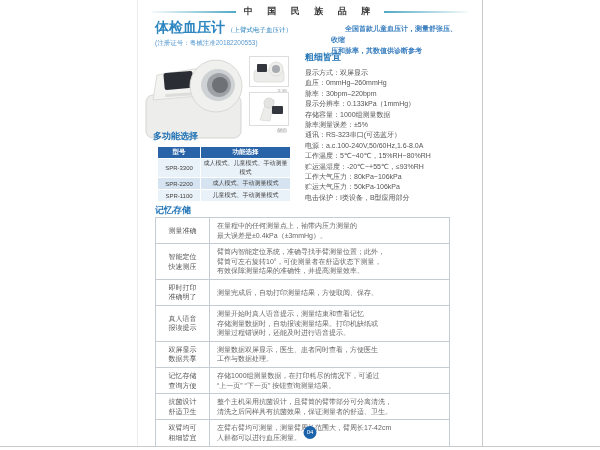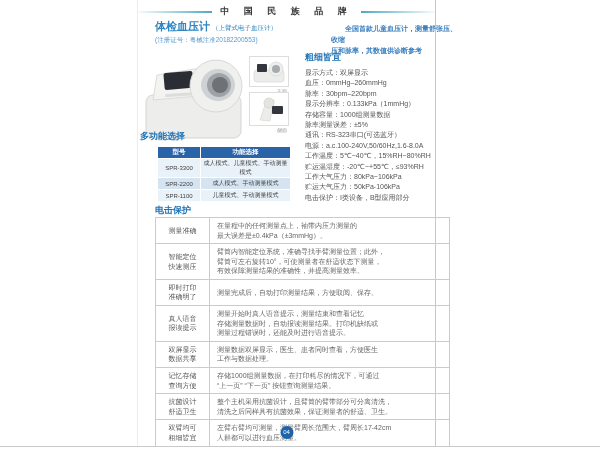--- a/index.html
+++ b/index.html
@@ -1,51 +1,51 @@
 <!DOCTYPE html>
 <html><head>
 <meta charset="utf-8">
 <style>
   * { margin:0; padding:0; box-sizing:border-box; }
   body { background:#fff; font-family:"Liberation Sans","DejaVu Sans",sans-serif; }
   .canvas { position:relative; width:600px; height:450px; background:#ffffff; overflow:hidden; }
-  .page { position:absolute; left:137px; top:0; width:299px; height:446px; background:#fff;
+  .page { position:absolute; left:137px; top:0; width:346px; height:446px; background:#fff;
           border-right:1px solid #c8c8c8; border-left:1px solid #ececec; }
   .bottom-rule { position:absolute; left:0; top:446px; width:600px; height:1px; background:#c9c9c9; }
 
   
   .brand-row { position:absolute; top:5px; left:0; right:0; display:flex; align-items:center; justify-content:center; gap:8px; }
   .brand { font-size:9px; letter-spacing:6px; color:#3a3a3a; font-weight:600; white-space:nowrap; }
   .hline { height:2px; width:84px; }
   .hline.l { background:linear-gradient(to right, rgba(79,169,196,0.05), #4fa9c4); }
   .hline.r { background:linear-gradient(to left, rgba(79,169,196,0.05), #4fa9c4); }
 
   
   .title-block { position:absolute; left:17px; top:19px; }
   .title-line { display:flex; align-items:baseline; }
-  .title-main { font-size:11px; font-weight:bold; color:#2e86c1; }
+  .title-main { font-size:14px; font-weight:bold; color:#2e86c1; }
   .title-sub { font-size:6.5px; color:#2e86c1; margin-left:2px; }
   .reg { font-size:6.5px; color:#5b9bd0; margin-top:2px; }
 
   
   .intro { position:absolute; left:193px; top:23px; width:132px; font-size:7px; line-height:11px;
            color:#3c80c0; font-weight:600; text-indent:2em; white-space:pre-line; }
 
   
   .main-photo { position:absolute; left:5px; top:55px; width:102px; height:88px; }
   .thumb { position:absolute; width:40px; background:#fff; border:1px solid #ddd; display:flex; align-items:center; justify-content:center; }
   .thumb.t1 { left:111px; top:56px; height:31px; }
   .thumb.t2 { left:111px; top:92px; height:34px; }
   .thumb-label { position:absolute; width:40px; font-size:5px; color:#9a9a9a; text-align:right; padding-right:2px; }
   .thumb-label.t1 { left:111px; top:88px; }
   .thumb-label.t2 { left:111px; top:127px; }
 
   
   .sec-heading { position:absolute; font-size:9px; font-weight:bold; color:#1f72b5; }
-  .h-mf { left:2px; top:130px; }
+  .h-mf { left:15px; top:130px; }
   .h-params { position:static; }
   .h-feat { left:17px; top:204px; }
 
   
   .mf-table { position:absolute; left:19px; top:146px; width:134px; border-collapse:separate; border-spacing:1px; }
   .mf-table th { background:#2a64a8; color:#fff; font-size:6.5px; font-weight:600; height:11px; text-align:center; }
   .mf-table th:first-child { width:42px; }
   .mf-table td { font-size:6px; color:#444; text-align:center; height:11px; }
   .mf-table tbody tr:nth-child(odd) td { background:#eaf2f9; }
   .mf-table tbody tr:nth-child(even) td { background:#d6e4f1; }
@@ -171,21 +171,21 @@
   <div class="param-line">贮运温湿度：-20℃~+55℃，≤93%RH</div>
 
   <div class="param-line">工作大气压力：80kPa~106kPa</div>
 
   <div class="param-line">贮运大气压力：50kPa-106kPa</div>
 
   <div class="param-line">电击保护：I类设备，B型应用部分</div>
 </div>
     </div>
 
-    <div class="sec-heading h-feat">电击保护</div>
+    <div class="sec-heading h-feat">记忆存储</div>
 
     <table class="feat-table">
       <tbody>
   <tr>
     <td class="f-label">测量准确</td>
     <td class="f-desc">在量程中的任何测量点上，袖带内压力测量的
 最大误差是±0.4kPa（±3mmHg）。</td>
   </tr>
 
   <tr>

